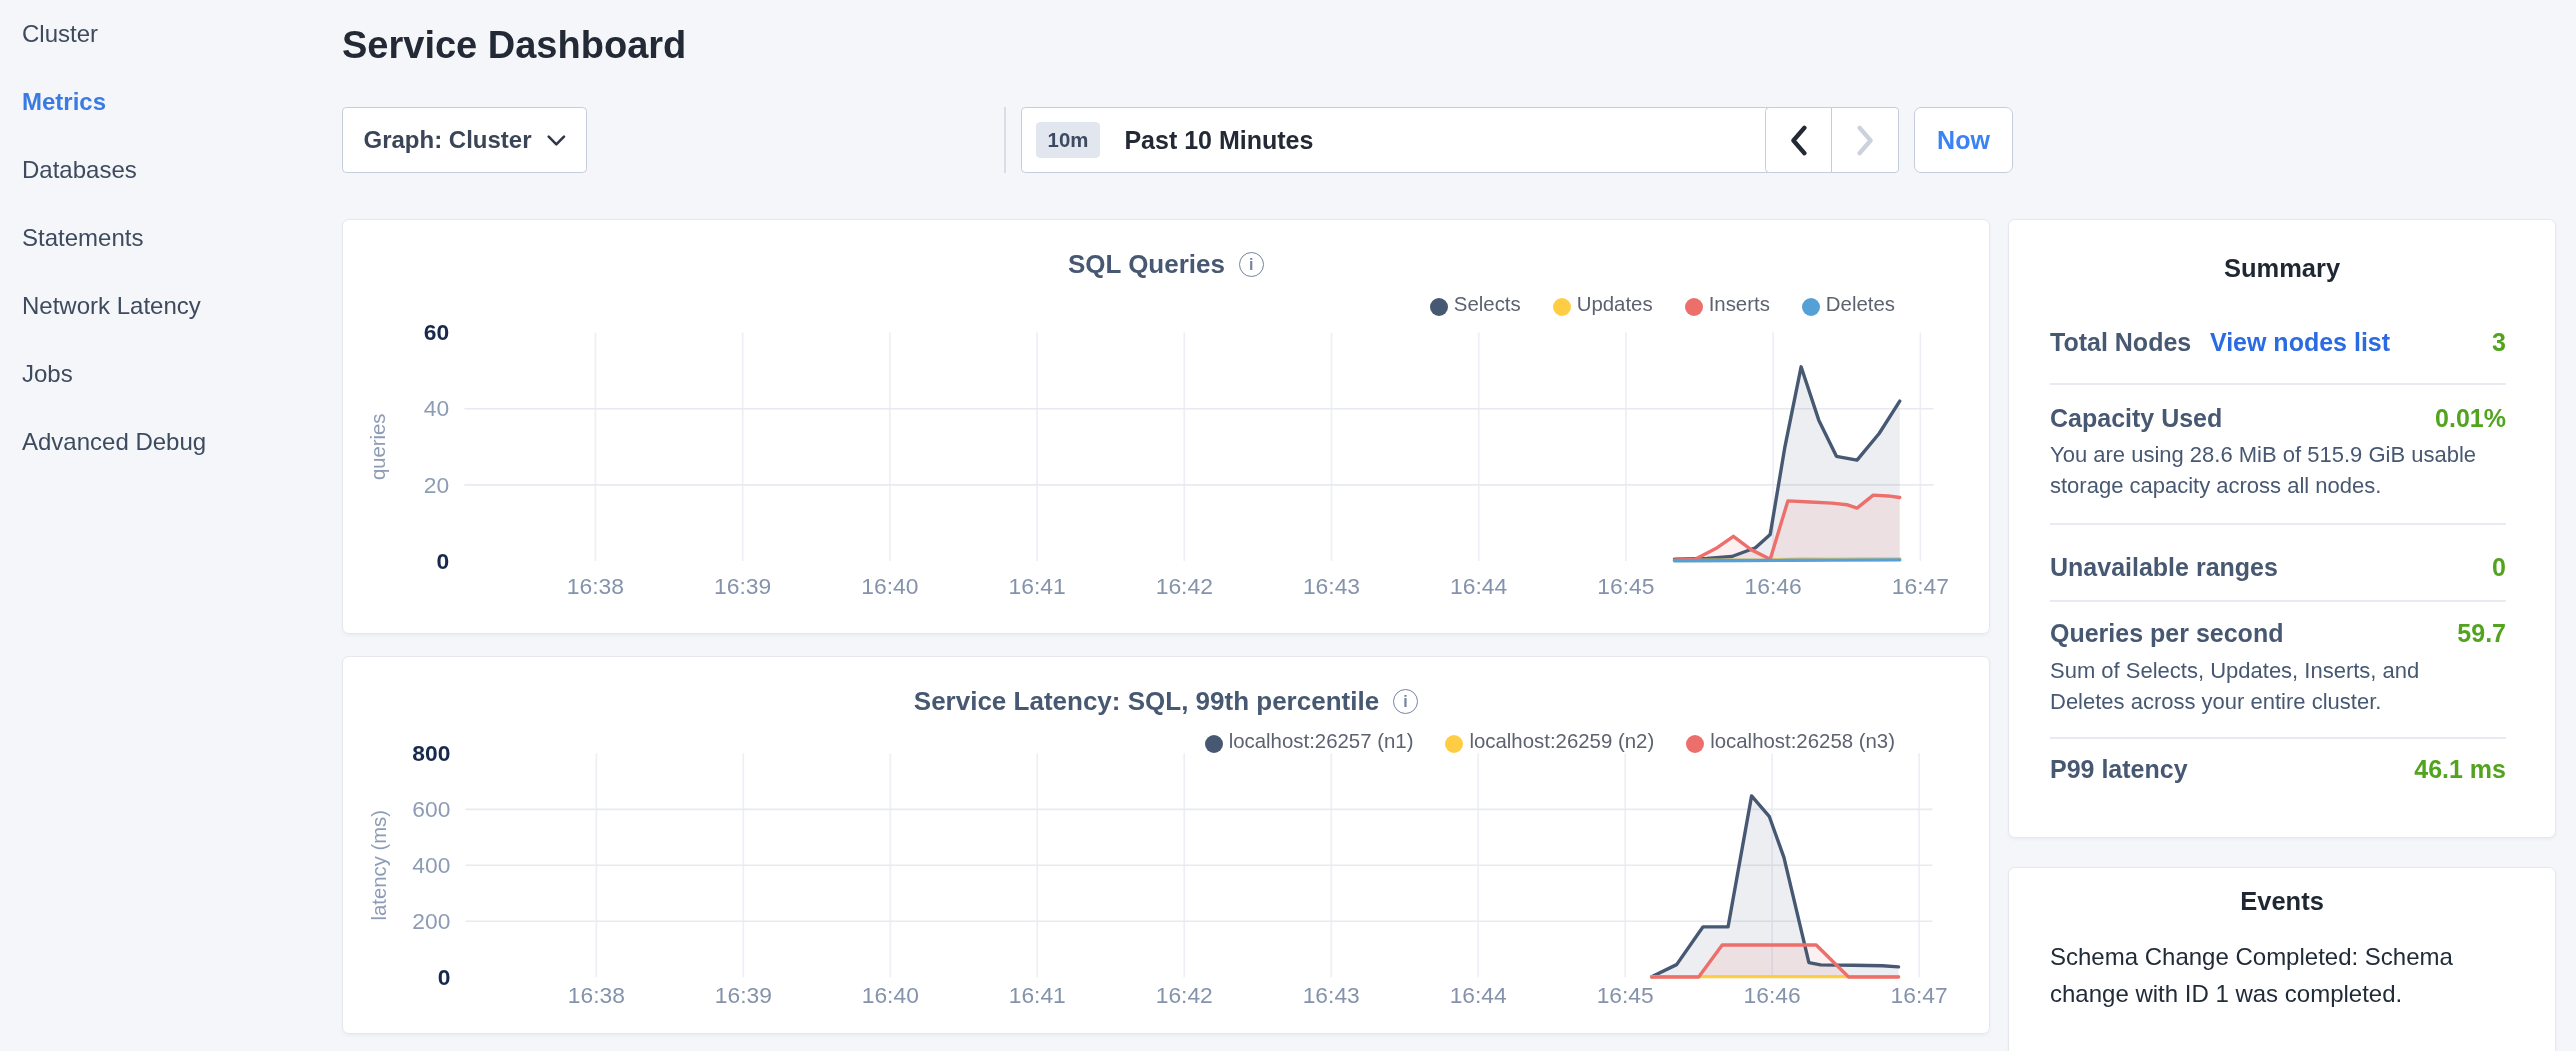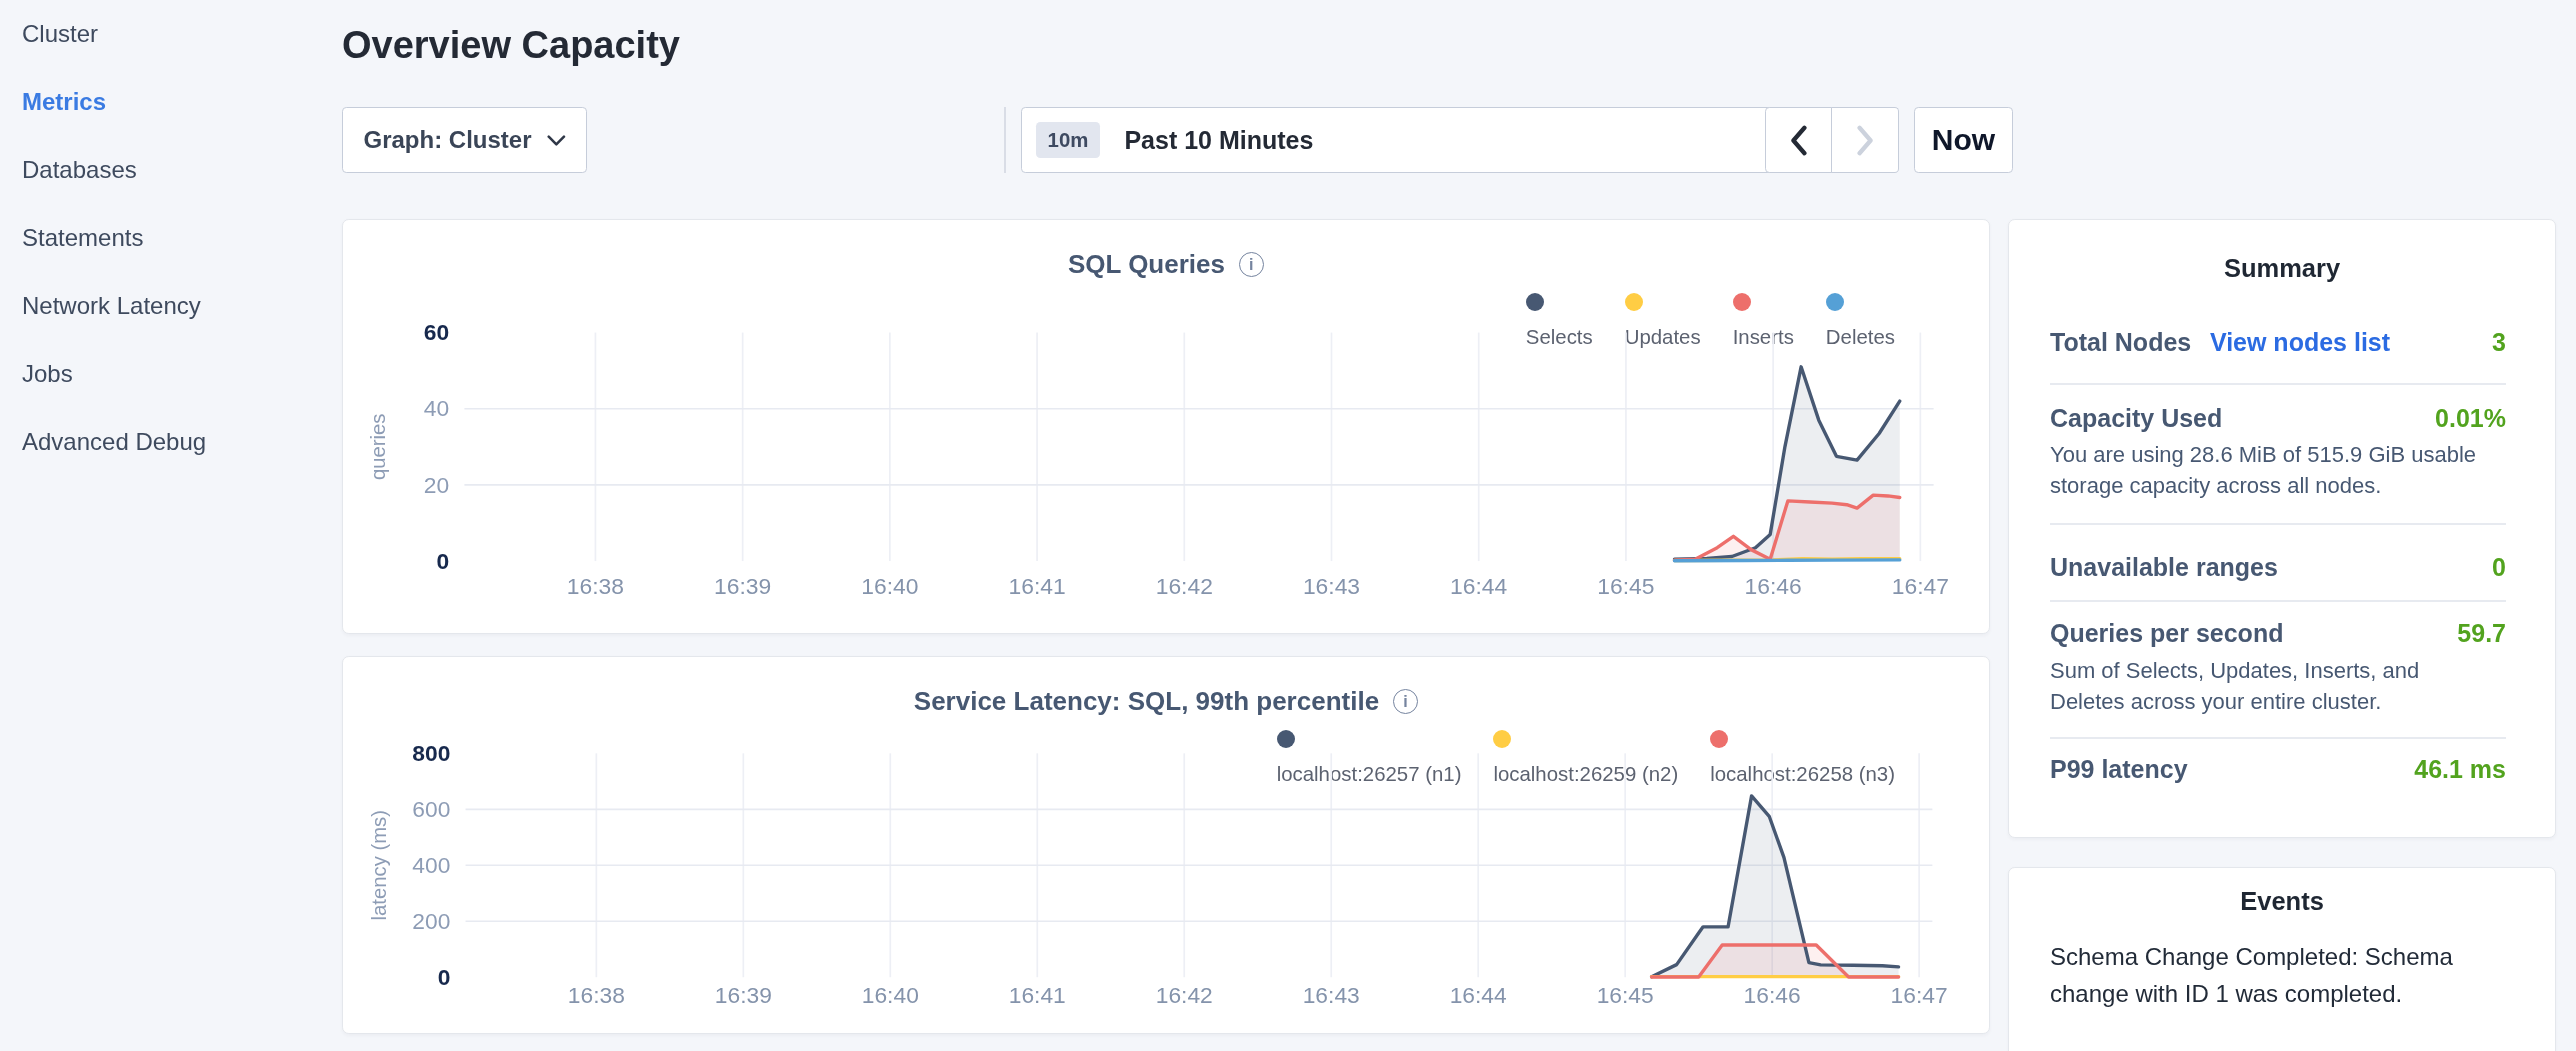--- a/index.html
+++ b/index.html
@@ -22,32 +22,32 @@
   .dd-graph { left:0; width:245px; }
   .dd-dash  { left:287px; width:314px; }
   .v-divider { position:absolute; left:662px; top:0; width:1.7px; height:66px; background:#d9dde6; }
   .time-select { left:679px; width:845px; justify-content:flex-start; padding:0 25.5px 0 13.6px; }
   .time-badge { background:#e2e6ef; border-radius:4.3px; padding:6.8px 12px; font-size:20.4px; font-weight:700; color:#3e4a61; margin-right:24px; }
   .time-label { font-size:25px; font-weight:700; color:#242a35; flex:1; }
   .arrow-group { position:absolute; left:1423px; top:0; height:66px; display:flex; }
   .arrow-btn { width:67px; height:66px; background:#fff; border:1.7px solid #c6cdda; display:flex; align-items:center; justify-content:center; cursor:pointer; }
   .arrow-btn.prev { border-radius:4.3px 0 0 4.3px; }
   .arrow-btn.next { border-radius:0 4.3px 4.3px 0; border-left:none; cursor:default; }
-  .now-btn { left:1572px; width:99px; font-size:30px; font-weight:700; color:#0f172a; cursor:default; }
+  .now-btn { left:1572px; width:99px; font-size:25px; font-weight:700; color:#3b82f6; cursor:default;border-radius:7px; }
   
   .card { position:absolute; background:#fff; border:1.7px solid #e4e7ec; border-radius:6.8px; box-shadow:0 1.7px 3.4px rgba(40,50,70,.04); }
   .chart-card { left:342px; width:1648px; }
   #chart-card-0 { top:219px; height:415px; }
   #chart-card-1 { top:656px; height:378px; }
   .chart-title-row { position:absolute; left:0; right:0; top:29px; display:flex; align-items:center; justify-content:center; gap:13.6px; }
   .chart-title { font-size:26px; font-weight:700; color:#475872; }
   .info-icon { width:25.5px; height:25.5px; border:1.7px solid #75849f; border-radius:50%; color:#75849f;
                display:flex; align-items:center; justify-content:center; font-size:16px; font-weight:600; cursor:pointer; }
   .legend { position:absolute; right:94px; top:73px; display:flex; gap:32px; align-items:center; }
-  .legend-item { display:flex; align-items:flex-start; gap:15px; cursor:pointer;flex-direction:column; }
+  .legend-item { display:flex; align-items:flex-end; gap:6px; cursor:pointer; }
   .legend-dot { width:18px; height:18px; border-radius:50%; display:inline-block; }
   .legend-label { font-size:20.4px; color:#5c6270; }
   .plot-svg { position:absolute; left:0; top:0; width:100%; height:100%; }
   .xtick { fill:#8493ab; font-size:27px; }
   .ytick { fill:#8d9cb5; font-size:27px; }
   .ytick.bold { fill:#17294d; font-weight:700; }
   .axis-label { fill:#8d9cb5; font-size:24px; }
   
   .summary-card { left:2008px; top:219px; width:548px; height:619px; }
   .panel-title { position:absolute; left:0; right:0; text-align:center; font-size:25.5px; font-weight:700; color:#1f2733; }
@@ -71,21 +71,21 @@
 <nav class="sidebar">
   <div class="nav-item">Cluster</div>
   <div class="nav-item active">Metrics</div>
   <div class="nav-item">Databases</div>
   <div class="nav-item">Statements</div>
   <div class="nav-item">Network Latency</div>
   <div class="nav-item">Jobs</div>
   <div class="nav-item">Advanced Debug</div>
 </nav>
 
-<h1 class="page-title">Overview Capacity</h1>
+<h1 class="page-title">Service Dashboard</h1>
 
 <div class="controls">
   <div class="ctl dropdown dd-graph">
     <span>Graph: Cluster</span>
     <svg width="18.7" height="11" viewBox="0 0 22 13">
         <polyline points="2,2 11,11 20,2" fill="none" stroke="#2f3747" stroke-width="3" stroke-linecap="round" stroke-linejoin="round"></polyline>
       </svg>
   </div>
   <div class="v-divider"></div>
   <div class="ctl time-select">

